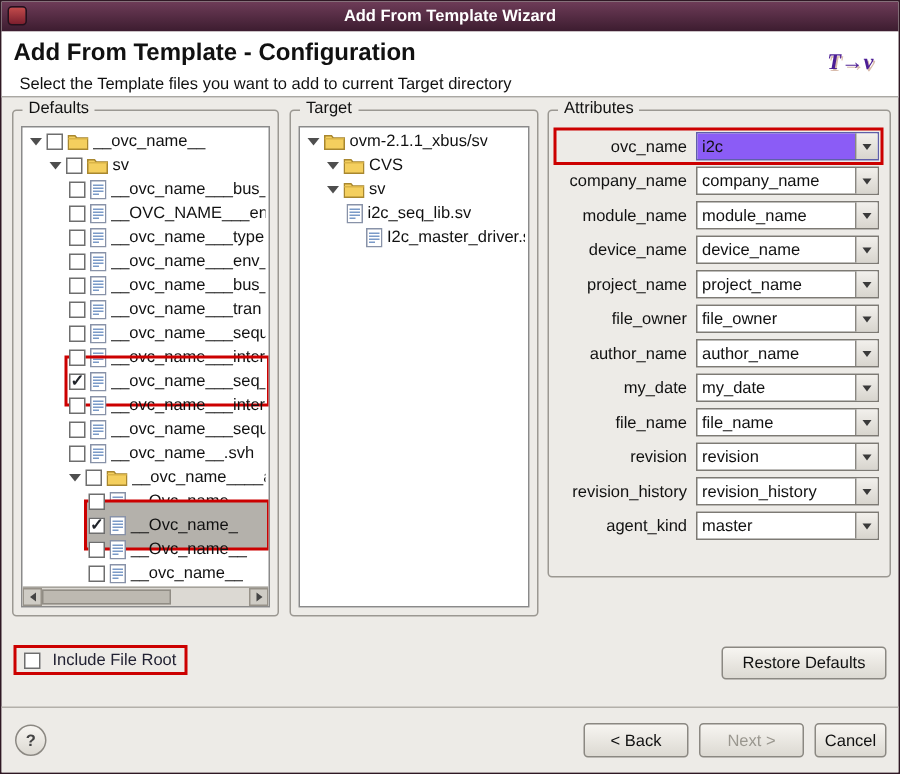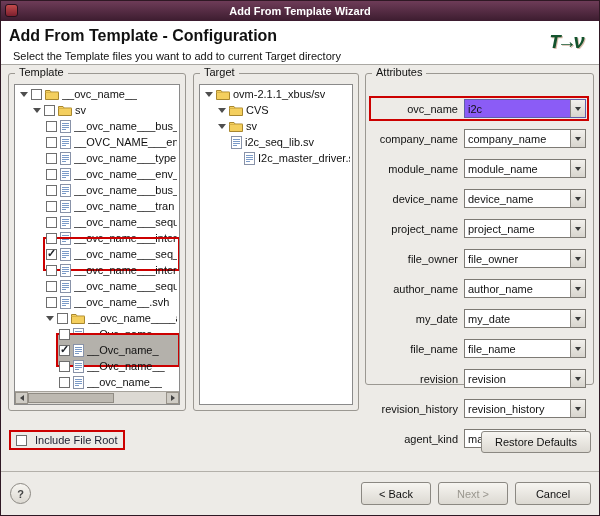--- a/index.html
+++ b/index.html
@@ -16,22 +16,22 @@
   .titlebar-icon{position:absolute;left:4px;top:3px;width:13px;height:13px;
     background:linear-gradient(#c24b4b,#7c1f2e);border:1px solid #24101c;border-radius:3px;}
 
   
   .header{position:absolute;left:0;top:20px;right:0;height:44px;background:#fff;
     border-bottom:1px solid #aaa8a3;padding:6px 8px;}
   .header-title{font-weight:bold;font-size:16px;}
   .header-subtitle{margin-top:5px;margin-left:4px;}
   .header-logo{position:absolute;right:10px;top:4px;width:44px;height:35px;
     display:flex;align-items:center;justify-content:center;
-    font-family:Liberation Mono, monospace;font-style:italic;font-weight:bold;
-    font-size:20px;color:#14532d;text-shadow:1px 1px 0 #d9bcac;}
+    font-family:Liberation Serif, serif;font-style:italic;font-weight:bold;
+    font-size:15px;color:#4c1d95;text-shadow:1px 1px 0 #d9bcac;}
 
   
   .body{position:absolute;left:0;top:64px;right:0;height:408px;}
 
   .group{position:absolute;border:1px solid #9b9892;border-radius:3px;}
   .group-label{position:absolute;top:-8px;left:6px;background:#edebe7;padding:0 4px;}
 
   #templates-group{left:7px;top:8px;width:178px;height:338px;}
   #target-group{left:192px;top:8px;width:166px;height:338px;}
   #attributes-group{left:364px;top:8px;width:229px;height:312px;}
@@ -63,21 +63,21 @@
   .sb-left::after{content:"";border-top:3px solid transparent;border-bottom:3px solid transparent;
     border-right:4px solid #444;}
   .sb-right::after{content:"";border-top:3px solid transparent;border-bottom:3px solid transparent;
     border-left:4px solid #444;}
   .sb-track{flex:1;position:relative;}
   .sb-thumb{position:absolute;left:0;top:1px;bottom:1px;width:62%;background:#bdb9b1;
     border:1px solid #908c84;}
 
   
   .attr-rows{position:absolute;left:6px;right:7px;top:14px;}
-  .attr-row{display:flex;align-items:center;height:19px;margin-bottom:4px;margin-top:11px;}
+  .attr-row{display:flex;align-items:center;height:19px;margin-bottom:4px;}
   .attr-row.annotated{outline:2px solid var(--ann);outline-offset:1px;}
   .attr-label{flex:0 0 92px;text-align:right;padding-right:6px;white-space:nowrap;overflow:hidden;}
   .combo{flex:1;display:flex;height:19px;border:1px solid #7d7a74;background:#fff;}
   .combo.focused{border-color:#5f5fa8;}
   .combo.focused .combo-value{background:#8b5cf6;}
   .combo-value{flex:1;display:flex;align-items:center;padding:0 3px;white-space:nowrap;overflow:hidden;}
   .combo-btn{flex:0 0 15px;background:linear-gradient(#f2f0ec,#d8d5ce);
     border-left:1px solid #8a8781;display:flex;align-items:center;justify-content:center;}
   .combo-btn::after{content:"";border-left:3px solid transparent;border-right:3px solid transparent;
     border-top:4px solid #3a3a3a;}
@@ -94,21 +94,21 @@
   #include-file-root.annotated{outline:2px solid var(--ann);outline-offset:0;}
 
   
   .footer{position:absolute;left:0;right:0;bottom:0;height:44px;background:#edebe7;
     border-top:1px solid #b3b0aa;}
   .help-btn{position:absolute;left:9px;top:11px;width:21px;height:21px;border-radius:50%;
     border:1px solid #8b8882;background:linear-gradient(#f7f5f1,#dcd9d2);display:flex;
     align-items:center;justify-content:center;color:#444;font-weight:bold;}
   .footer-buttons{position:absolute;right:8px;top:10px;display:flex;gap:7px;}
   .btn-back,.btn-next{width:70px;}
-  .btn-cancel{width:76px;}
+  .btn-cancel{width:48px;}
   .btn-finish{width:72px;background:linear-gradient(#eef0fa,#ccd0e8);border-color:#5a5f86;}
   .annotated-outline{outline:2px solid var(--ann);outline-offset:2px;}
 </style>
 </head>
 <body>
 
 <div class="dialog">
 
   <div class="titlebar">
     <span class="titlebar-icon"></span>
@@ -117,21 +117,21 @@
 
   <div class="header">
     <div class="header-title">Add From Template - Configuration</div>
     <div class="header-subtitle">Select the Template files you want to add to current Target directory</div>
     <div class="header-logo">T→ν</div>
   </div>
 
   <div class="body">
 
     <div class="group" id="templates-group">
-      <span class="group-label">Template</span>
+      <span class="group-label">Defaults</span>
       <div class="tree-box">
         <div class="tree-rows" id="templates-rows">
             <div class="tree-row" style="padding-left: 3px;">
               <span class="expander"></span>
               <span class="rowline">
                 <span class="checkbox"></span>
                 <span class="ticon">
                   <svg width="14" height="12" viewBox="0 0 14 12">
                     <path d="M0.5 2.5 h4.5 l1.2 1.5 h7.3 v7.5 h-13 z" fill="#f4cf5e" stroke="#a8872f"></path>
                     <path d="M0.5 4.5 h13" stroke="#d9b347" fill="none"></path>

